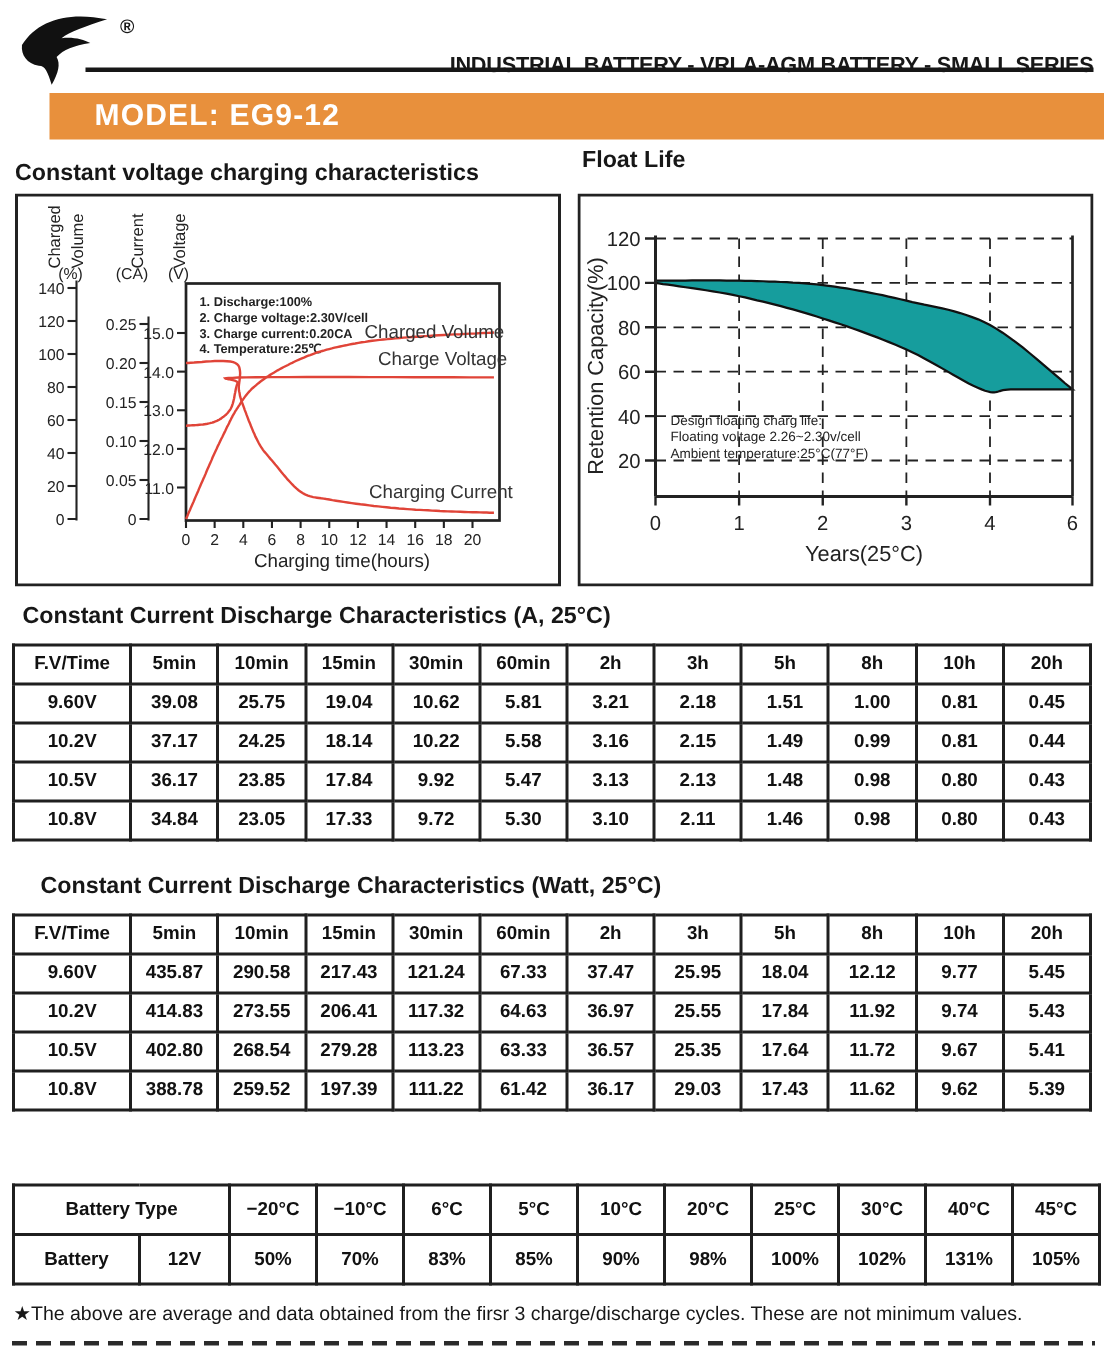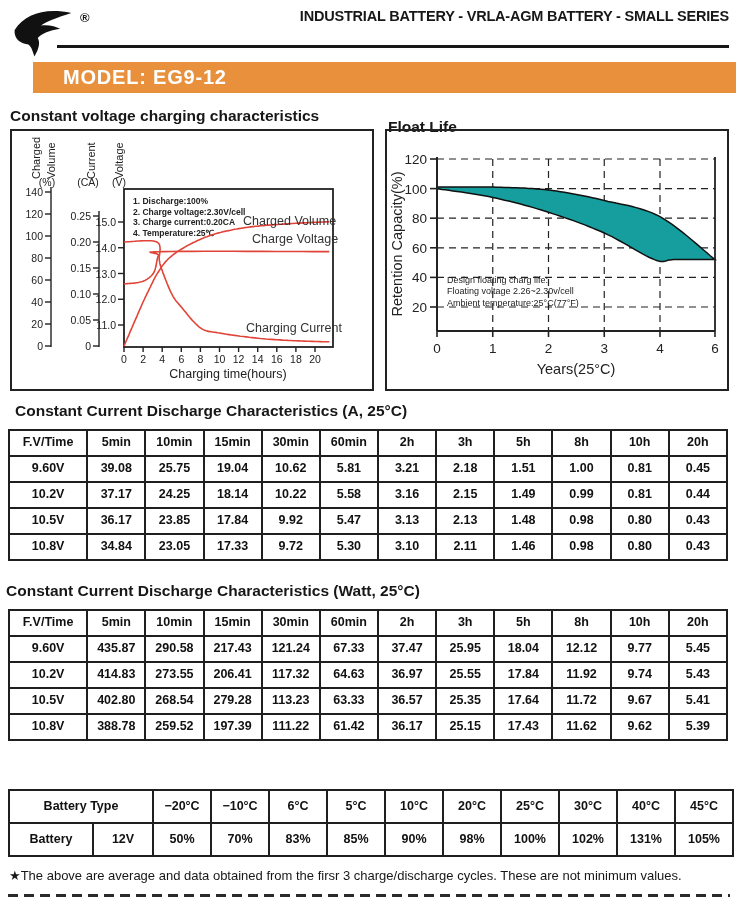--- a/index.html
+++ b/index.html
@@ -1,20 +1,20 @@
 <!DOCTYPE html>
 <html><head>
 <meta charset="utf-8">
 <style>
   html,body{margin:0;padding:0;background:#fff;}
   .page{position:relative;width:736px;height:911px;background:#fff;overflow:hidden;
         font-family:"Liberation Sans",sans-serif;color:#111;}
   .abs{position:absolute;}
   
-  .hdr-title{position:absolute;right:7px;top:8px;font-size:14.5px;font-weight:bold;
+  .hdr-title{position:absolute;right:7px;top:36px;font-size:14.5px;font-weight:bold;
              letter-spacing:-0.2px;white-space:nowrap;color:#171717;}
   .hdr-rule{position:absolute;left:57px;right:7px;top:45px;height:2.5px;background:#171717;}
   .reg{position:absolute;left:80px;top:10px;font-size:13px;font-weight:bold;color:#171717;}
   
   .banner{position:absolute;left:7px;top:62px;width:722px;height:31px;background:#e8903c;margin-left:26px;}
   .banner span{display:block;padding-left:30px;line-height:31px;font-size:20px;font-weight:bold;
                color:#fff;letter-spacing:0.8px;white-space:nowrap;}
   
   .sec{position:absolute;font-size:15.5px;font-weight:bold;color:#171717;white-space:nowrap;}
   
@@ -46,21 +46,21 @@
   </div>
   <span class="reg">®</span>
   <div class="hdr-title">INDUSTRIAL BATTERY - VRLA-AGM BATTERY - SMALL SERIES</div>
   <div class="hdr-rule"></div>
 
   <div class="banner">
     <span>MODEL: EG9-12</span>
   </div>
 
   <div class="sec" style="left:10px;top:107px;">Constant voltage charging characteristics</div>
-  <div class="sec" style="left:388px;top:118px;text-align:right;">Float Life</div>
+  <div class="sec" style="left:388px;top:98px;text-align:right;">Float Life</div>
 
   <div class="chartbox" style="left:10px;top:129px;">
     <svg id="charging-svg" width="364" height="262" viewBox="0 0 364 262">
         <rect x="1" y="1" width="362" height="260" fill="none" stroke="#222" stroke-width="2"></rect>
         <rect x="114" y="60" width="209" height="158" fill="none" stroke="#222" stroke-width="1.8"></rect>
         <line x1="41" y1="58" x2="41" y2="218" stroke="#222" stroke-width="1.4"></line>
         <line x1="35" y1="217" x2="41" y2="217" stroke="#222" stroke-width="1.4"></line>
         <text x="33" y="221" text-anchor="end" font-size="10.5" fill="#222" font-weight="normal">0</text>
         <line x1="35" y1="195" x2="41" y2="195" stroke="#222" stroke-width="1.4"></line>
         <text x="33" y="199" text-anchor="end" font-size="10.5" fill="#222" font-weight="normal">20</text>
@@ -278,21 +278,21 @@
             <td>2.11</td>
             <td>1.46</td>
             <td>0.98</td>
             <td>0.80</td>
             <td>0.43</td>
           </tr>
         </tbody>
       </table>
   </div>
 
-  <div class="sec" style="left:6px;top:582px;">Constant Current Discharge Characteristics (Watt, 25°C)</div>
+  <div class="sec" style="left:27px;top:582px;">Constant Current Discharge Characteristics (Watt, 25°C)</div>
   <div class="tablewrap" style="top:609px;">
     <table class="data" id="table-w">
         <colgroup>
           <col style="width: 78px;">
           <col style="width: 58px;">
           <col style="width: 58px;">
           <col style="width: 58px;">
           <col style="width: 58px;">
           <col style="width: 58px;">
           <col style="width: 58px;">
@@ -362,21 +362,21 @@
             <td>5.41</td>
           </tr>
           <tr>
             <td>10.8V</td>
             <td>388.78</td>
             <td>259.52</td>
             <td>197.39</td>
             <td>111.22</td>
             <td>61.42</td>
             <td>36.17</td>
-            <td>25.15</td>
+            <td>29.03</td>
             <td>17.43</td>
             <td>11.62</td>
             <td>9.62</td>
             <td>5.39</td>
           </tr>
         </tbody>
       </table>
   </div>
 
   <div class="tablewrap" style="top:789px;">

